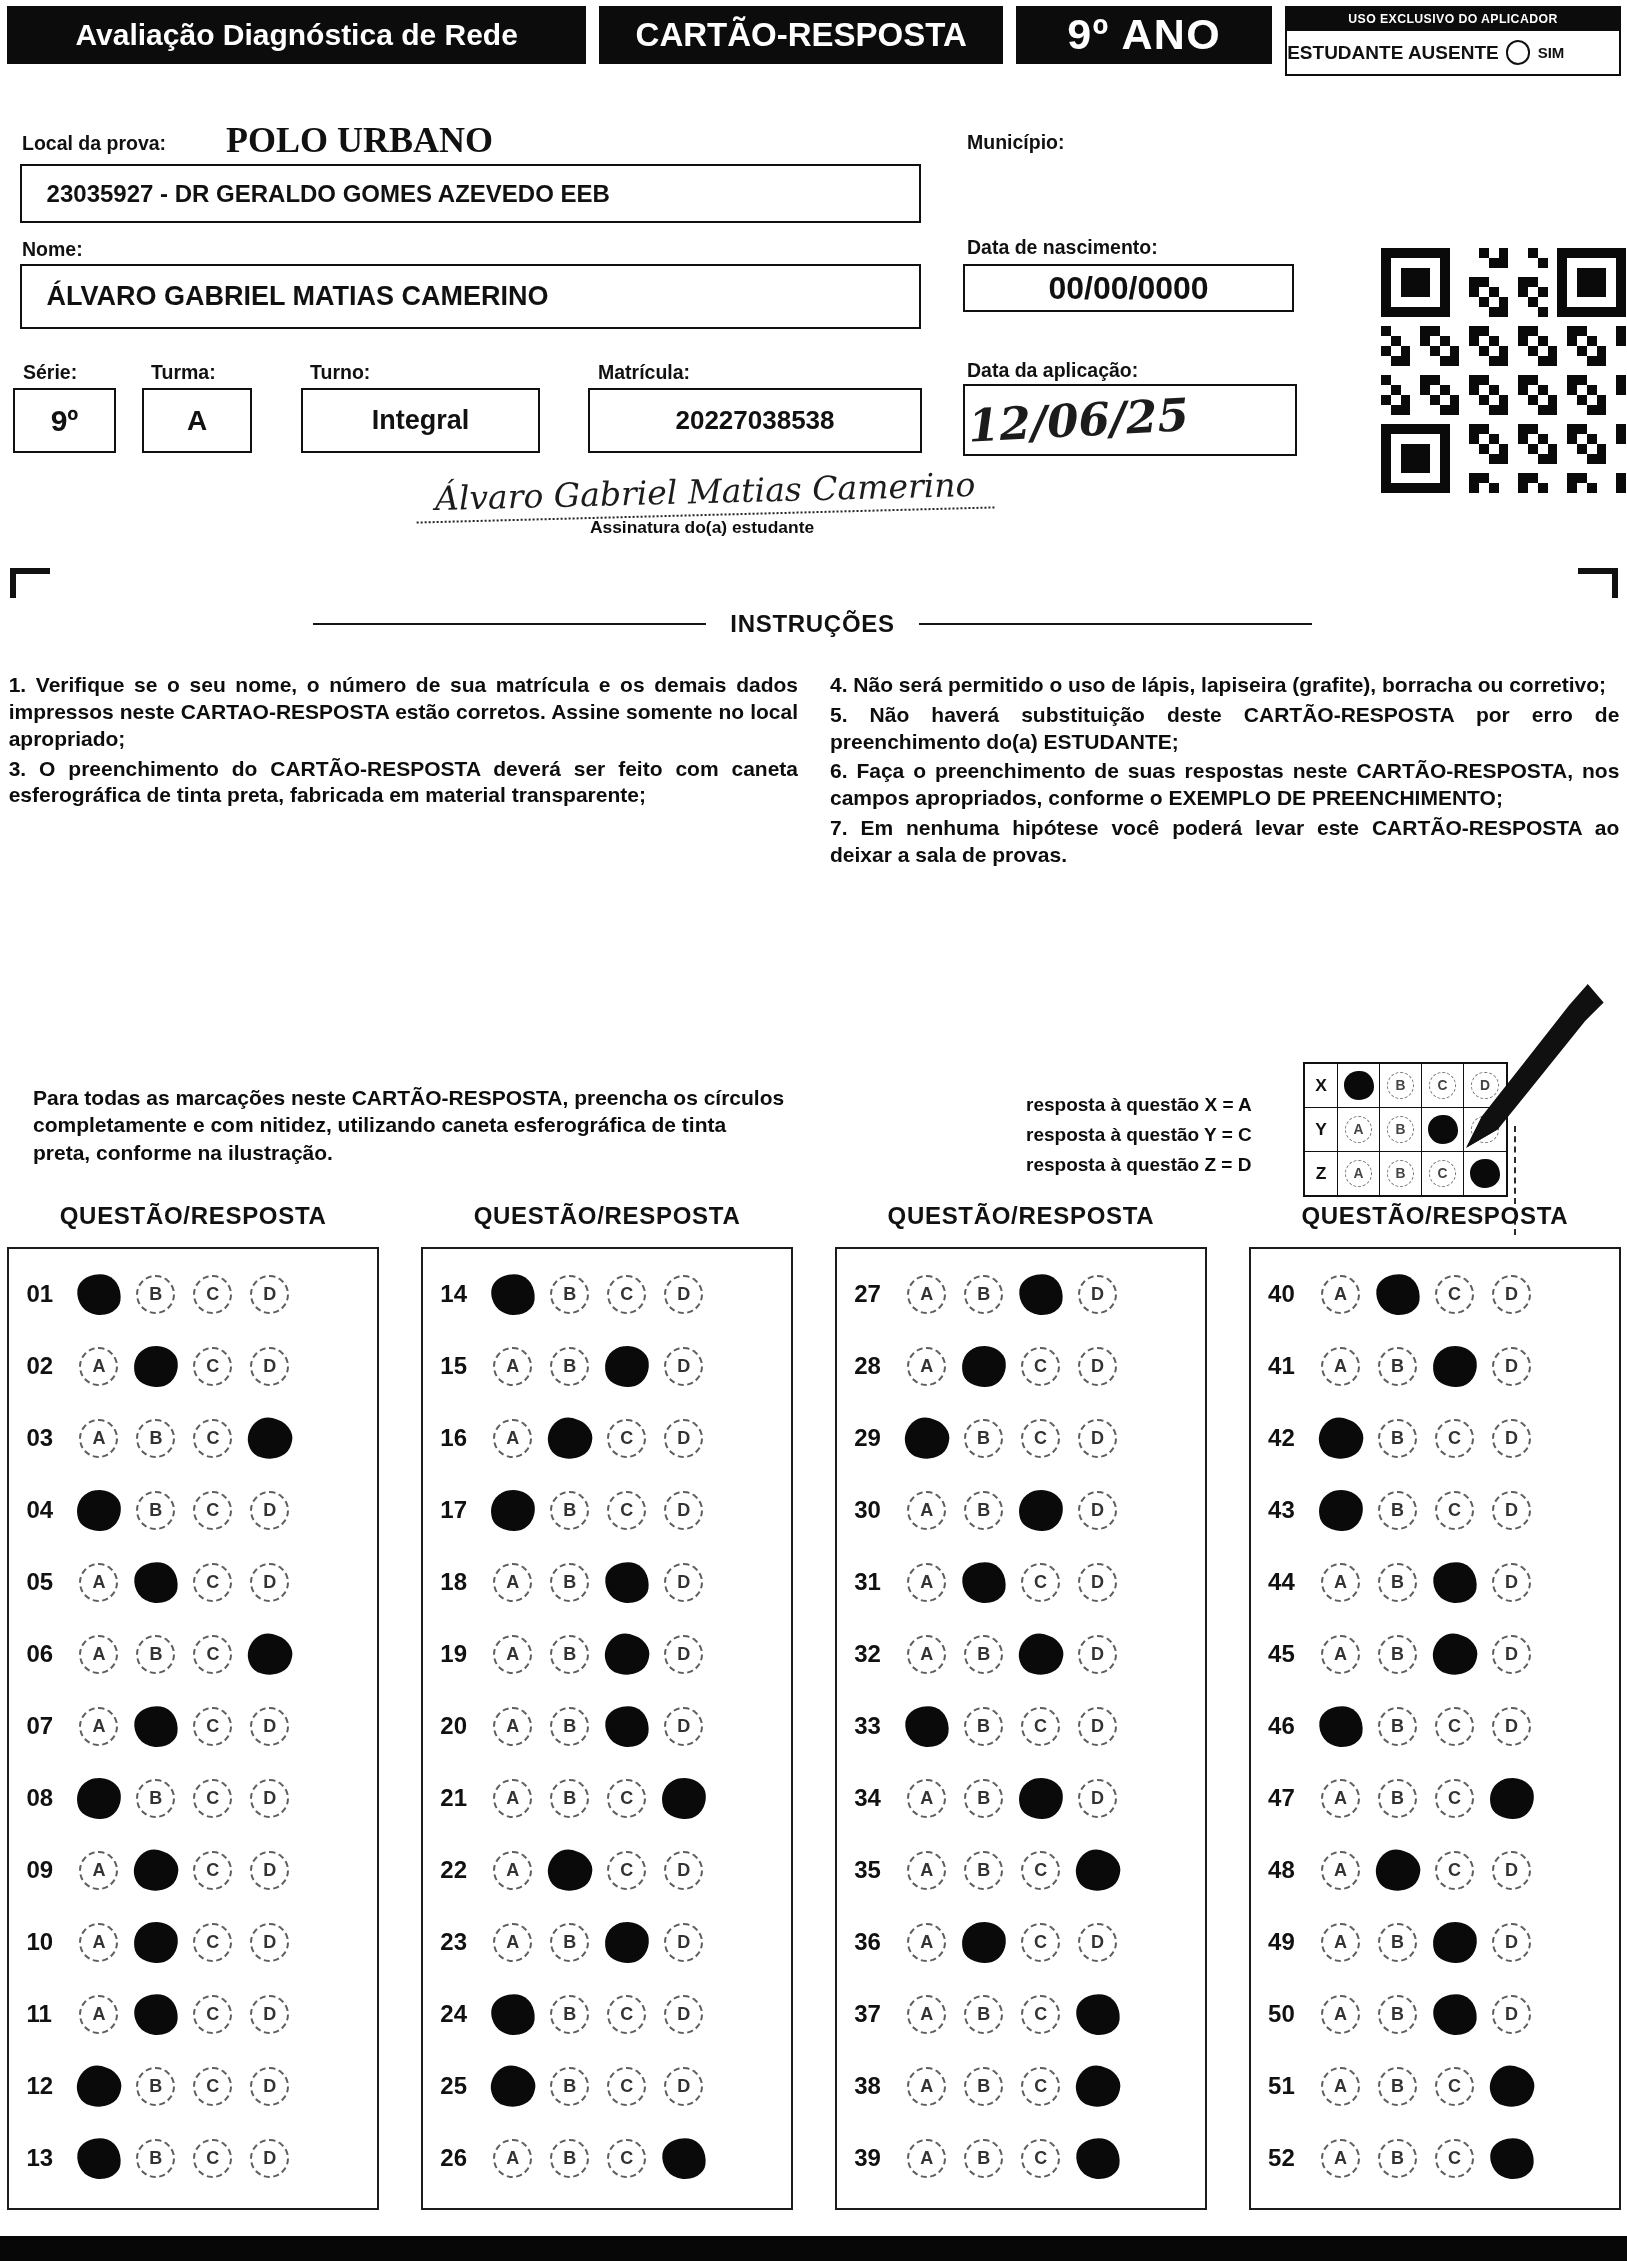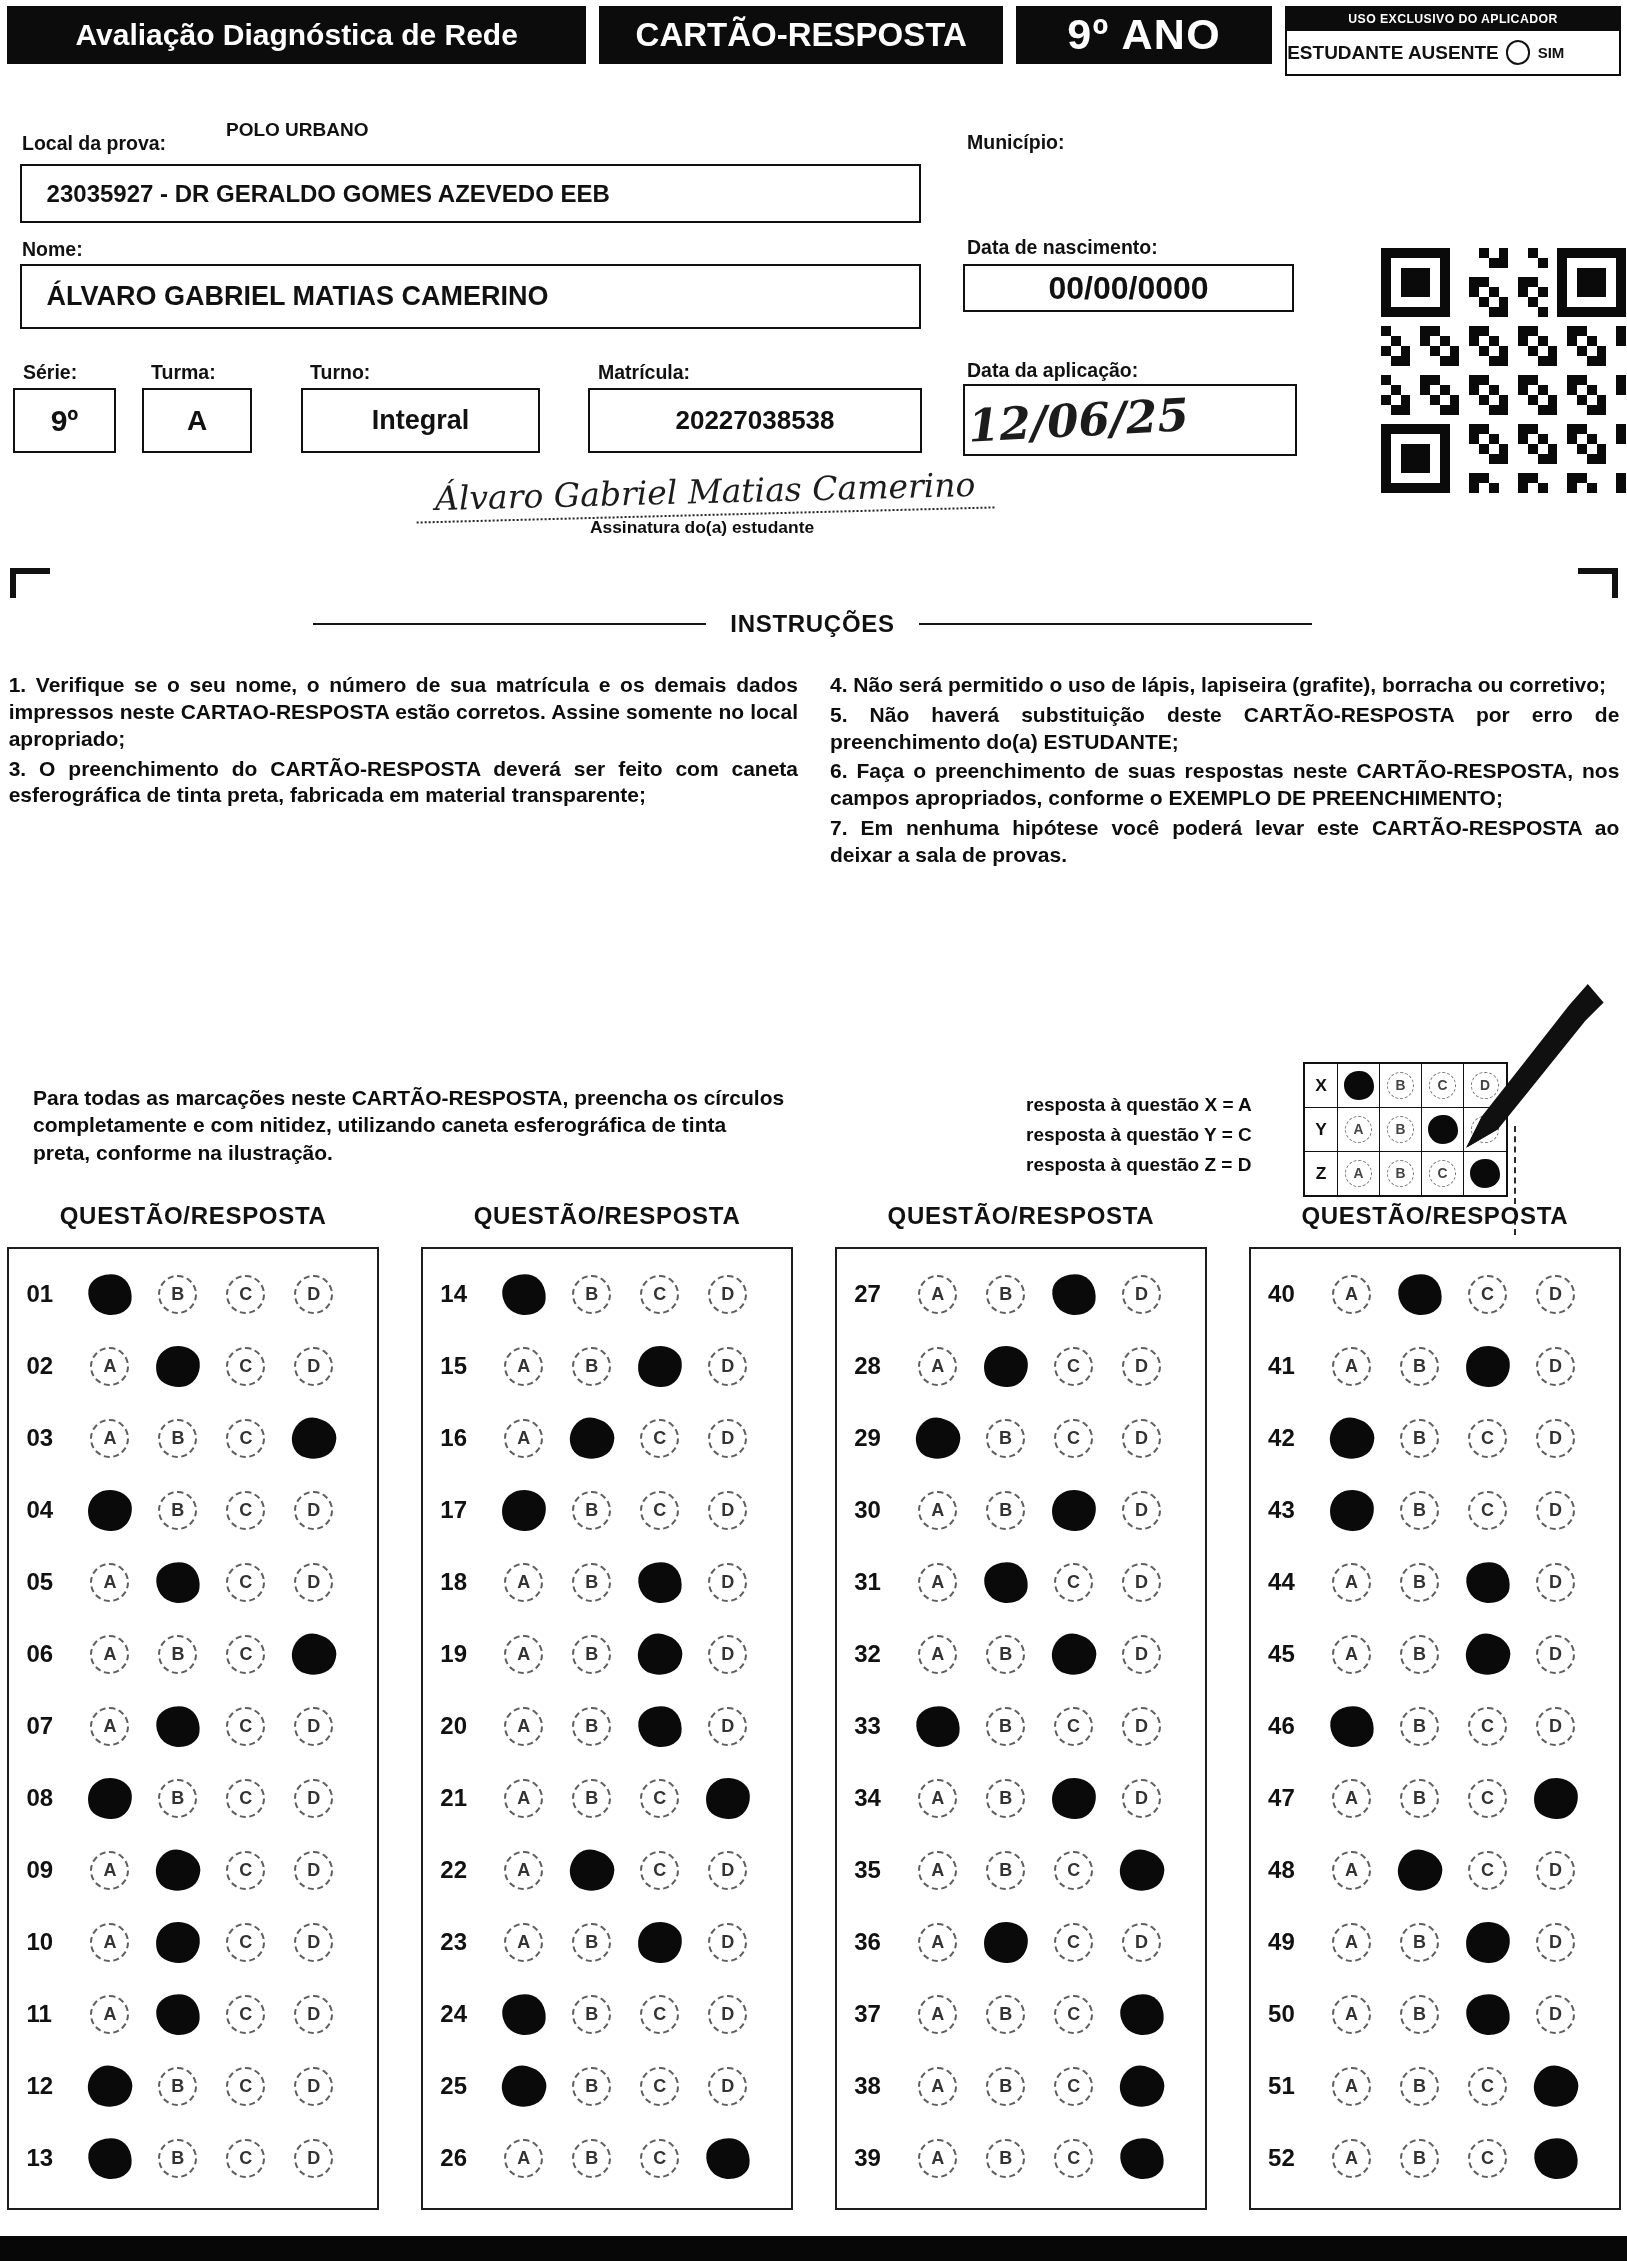--- a/index.html
+++ b/index.html
@@ -16,21 +16,21 @@
   .aplicador { flex:1; border:2.9px solid #0c0c0c; background:#fff; }
   .aplicador-strip { background:#0c0c0c; color:#fff; font-size:12.3px; font-weight:bold; text-align:center; padding:4.3px 0 5px; letter-spacing:0.4px; }
   .aplicador-body { display:flex; align-items:center; justify-content:flex-start; gap:7.2px; padding:9.4px 0;border-radius:10px; }
   .apl-label { font-size:19px; font-weight:bold; }
   .sim-circle { width:24.6px; height:24.6px; border:2.2px solid #111; border-radius:50%; display:inline-block; flex:none; }
   .sim-label { font-size:15px; font-weight:bold; }
 
   
   .form { position:absolute; top:109px; left:0; right:0; height:470px; }
   .label { font-size:19.5px; font-weight:bold; white-space:nowrap; }
-  .big-value { font-size:19px; font-weight:bold; }
+  .big-value { font-size:36px; font-weight:bold;font-family:Liberation Serif, serif; }
   .fbox { border:2.9px solid #101010; display:flex; align-items:center; font-weight:bold; background:#fff; }
   .fbox.center { justify-content:center; }
   .qr { width:245px; height:245px; }
   .qr svg { width:100%; height:100%; }
   .handwriting { font-family:"DejaVu Serif", serif; font-style:italic; color:#1c1c1c; }
   .hw-date { font-size:45px; font-weight:bold; transform:rotate(-3deg); margin-left:2.9px; white-space:nowrap; }
   .sig { text-align:center; }
   .sig-scrawl { display:inline-block; font-size:33px; border-bottom:2.2px dotted #222; padding:0 19px 2.9px; transform:rotate(-1.5deg); white-space:nowrap; }
   .sig-label { font-size:17.4px; font-weight:bold; margin-top:1.4px; color:#0e0e0e; }
 
@@ -63,21 +63,21 @@
   .ex-bubble { width:27.5px; height:27.5px; border:1.4px dashed #777; border-radius:50%; display:flex; align-items:center; justify-content:center; font-size:13.8px; font-weight:bold; color:#444; }
   .ex-bubble.filled-small { background:#0a0a0a; border:none; width:30px; height:29px; border-radius:50% 48% 52% 50%/48% 54% 46% 52%; }
   .pen { position:absolute; left:1442px; top:976px; width:170px; height:185px; }
   .pen-dash { position:absolute; left:1514px; top:1126px; height:109px; width:0; border-left:2.9px dashed #2a2a2a; }
 
   
   .answers { position:absolute; top:1202px; left:7.2px; right:7.2px; display:flex; gap:42px; }
   .ans-col { flex:1; min-width:0; }
   .ans-header { text-align:center; font-size:24px; font-weight:bold; margin-bottom:17.4px; letter-spacing:0.7px; white-space:nowrap; }
   .ans-box { border:2.2px solid #1c1c1c; height:963px; padding:8.7px 0 0 7.2px; background:#fff; }
-  .ans-row { display:flex; align-items:center; height:72px; gap:29px; }
+  .ans-row { display:flex; align-items:center; height:72px; gap:18px; }
   .q-num { width:45px; font-size:24px; font-weight:bold; padding-left:10px; flex:none; }
   .bubble { width:39px; height:39px; border:2.2px dashed #5e5e5e; border-radius:50%; display:flex; align-items:center; justify-content:center; font-size:18px; font-weight:bold; color:#333; flex:none; background:#fff; }
   .bubble.filled { border:none; background:#0a0a0a; width:44px; height:41px; border-radius:48% 52% 46% 54%/52% 46% 56% 44%; transform:rotate(-6deg); margin:0 -2.9px 0 -2.2px; }
   .ans-row:nth-child(odd) .bubble.filled { transform:rotate(7deg); border-radius:55% 45% 50% 50%/45% 58% 42% 55%; }
   .ans-row:nth-child(3n) .bubble.filled { transform:rotate(14deg); border-radius:46% 54% 58% 42%/54% 46% 50% 50%; }
 
   .bottom-bar { position:absolute; bottom:0; left:0; width:100%; height:24.6px; background:#070707; }
 </style>
 </head>
 <body>

